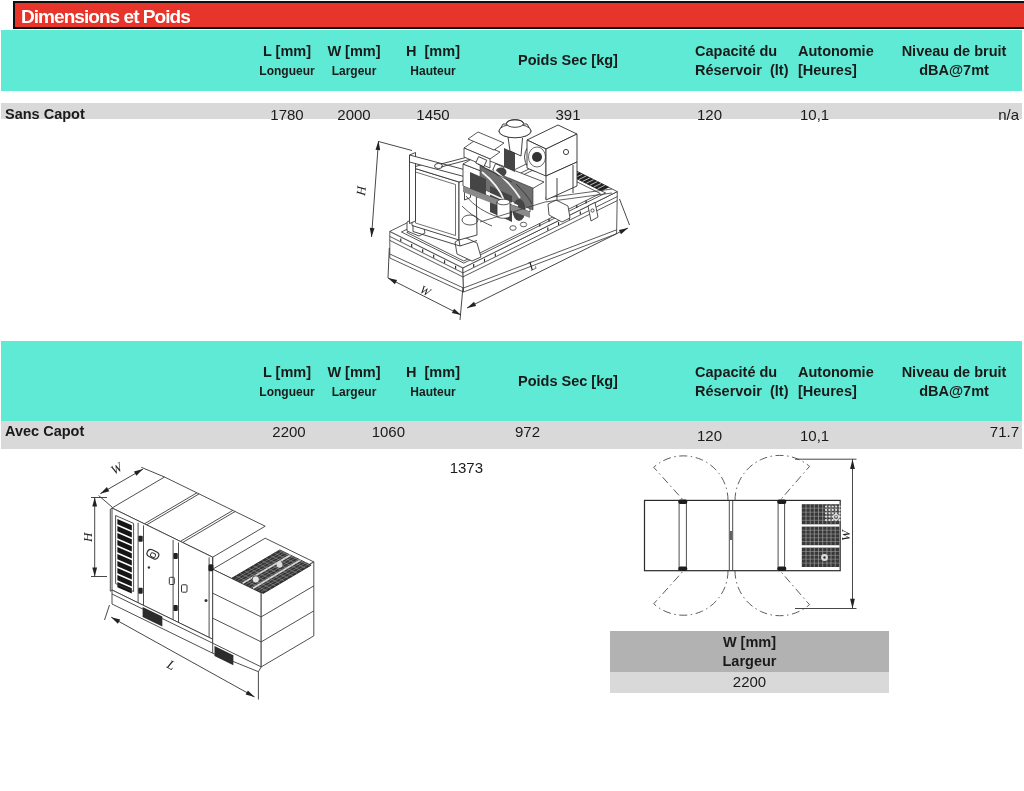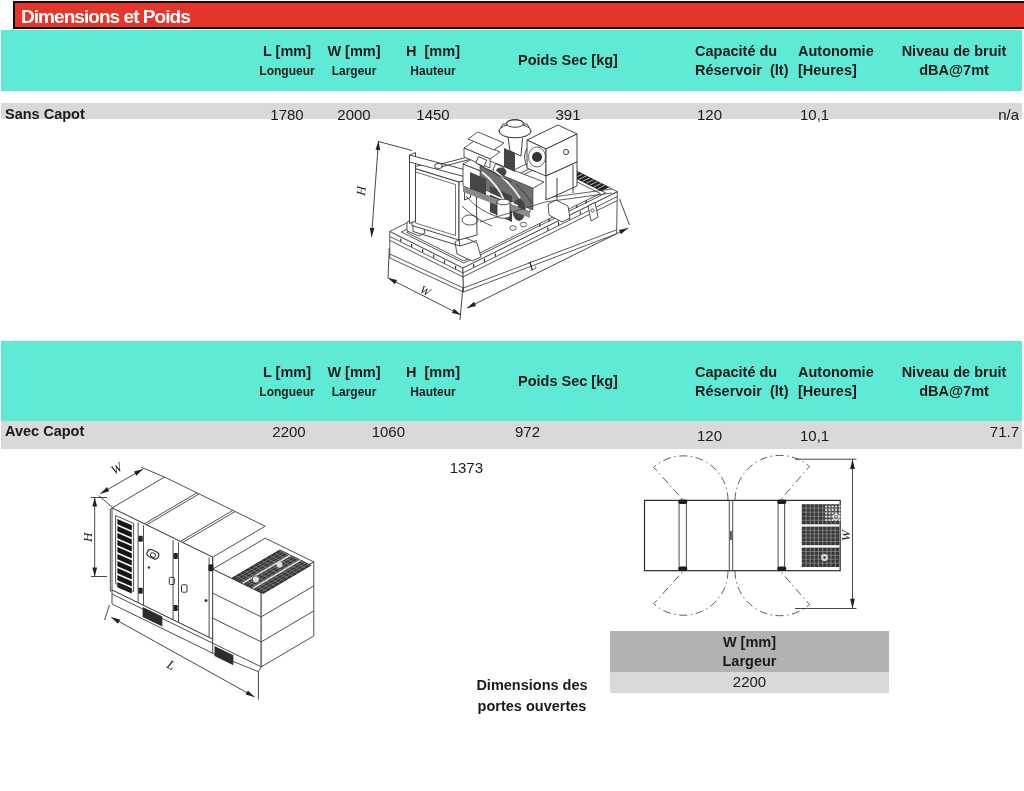--- a/index.html
+++ b/index.html
@@ -429,14 +429,13 @@
 <text x="0" y="0" transform="translate(849.5,541) rotate(-90)" font-family="Liberation Serif" font-style="italic" font-size="13" fill="#222">W</text>
 </svg>
 
   <div class="abs" style="left:610px;top:631px;width:279px;height:41px;background:#b2b2b2;">
     <div class="cell" style="left:0;top:2px;width:279px;">W [mm]<br>Largeur</div>
   </div>
   <div class="abs" style="left:610px;top:672px;width:279px;height:21px;background:#d9d9d9;">
     <div class="val" style="left:0;top:1px;width:279px;text-align:center;">2200</div>
   </div>
 
-  <div class="abs lbl" style="left:449px;top:675px;width:166px;text-align:center;line-height:21px;">Dimensions des<br>portes ouvertes</div>
 </div>
 
 </body></html>

